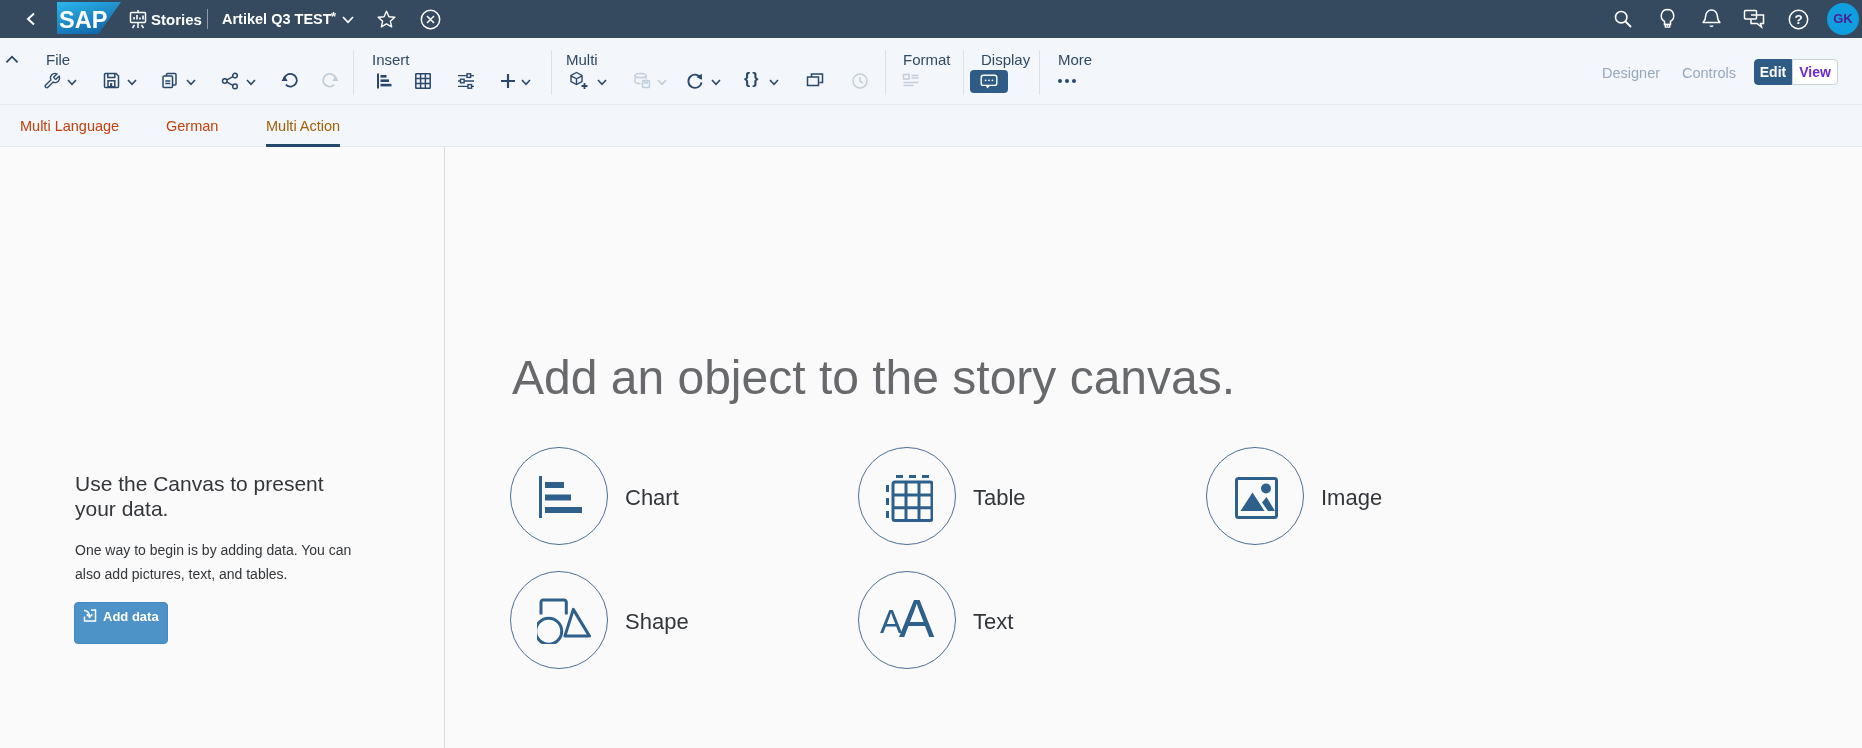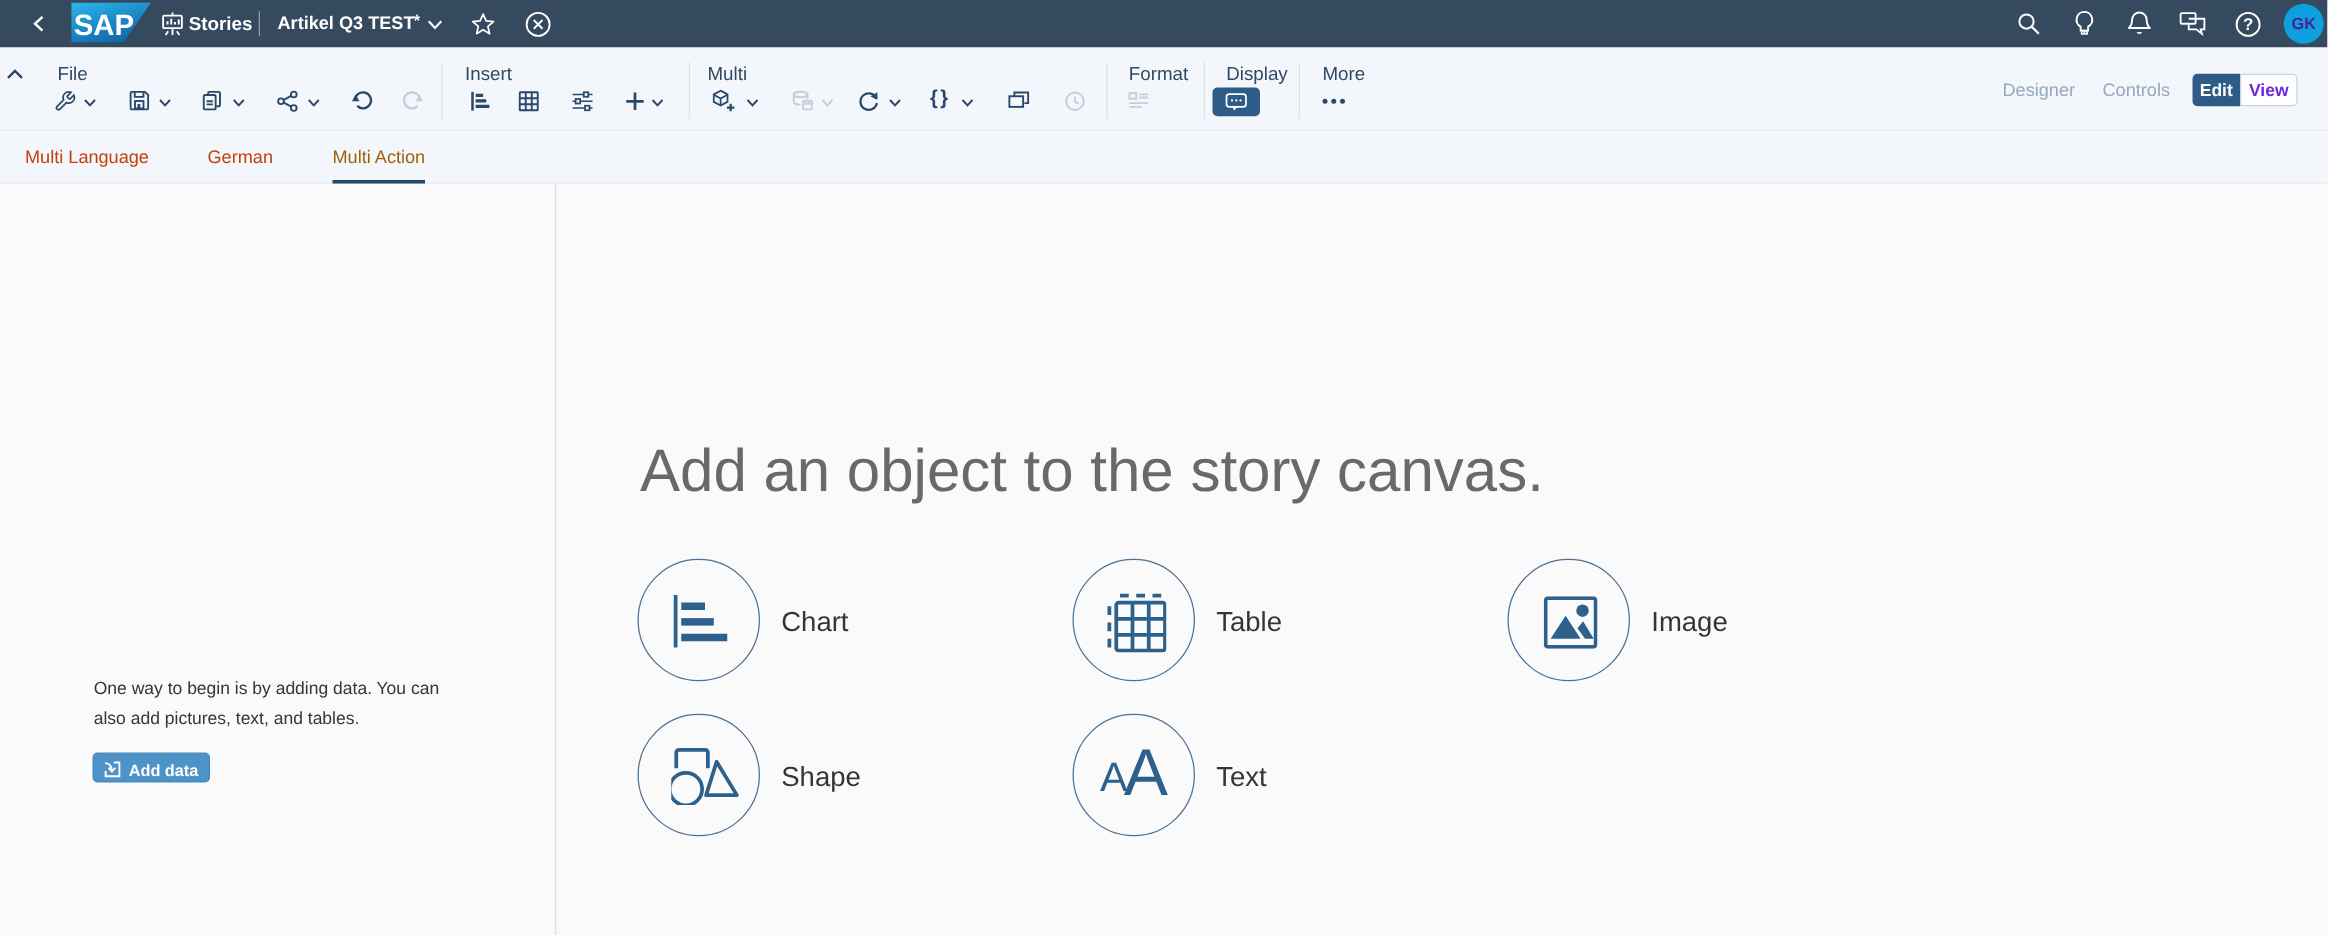--- a/index.html
+++ b/index.html
@@ -249,22 +249,23 @@
 </div>
 <div id="tabbar">
   <div class="tab" style="left:20px;">Multi Language</div>
   <div class="tab" style="left:166px;">German</div>
   <div class="tab" style="left:266px; color:#a16207;">Multi Action</div>
   <div class="abs" style="left:266px; top:39px; width:74px; height:3px; background:#234a6e;"></div>
 </div>
 <div id="content">
   <div id="vdiv"></div>
 
+  <div class="abs" style="left:75px; top:324px; font-size:21px; line-height:25.4px; color:#32363a;">Use the Canvas to present<br>your data.</div>
   <div class="abs" style="left:75px; top:392px; width:290px; font-size:14px; line-height:23.5px; color:#32363a;">One way to begin is by adding data. You can also add pictures, text, and tables.</div>
-  <div id="adddata" class="abs" style="left:74px; top:455px; width:94px; height:24px; background:#4d93c8; border:1px solid #4489bf; border-radius:4px;">
+  <div id="adddata" class="abs" style="left:74px; top:455px; width:94px; height:42px; background:#4d93c8; border:1px solid #4489bf; border-radius:4px;">
     <svg style="position:absolute; left:7px; top:4.5px;" width="16" height="16" viewBox="0 0 16 16" fill="none" stroke="#fff" stroke-width="1.5">
         <path d="M9 2 h4.5 v11 h-11 V8.5"></path>
         <path d="M2 2.5 c3.5 0 5 1.5 5.5 5.5"></path>
         <path d="M4.8 6.2 L7.6 9.3 L10.3 6.2"></path>
       </svg>
     <div class="abs" style="left:28px; top:6px; font-size:13px; font-weight:700; color:#fff;">Add data</div>
   </div>
 
   <div class="abs" style="left:512px; top:203px; font-size:48px; color:#67696c; white-space:nowrap;">Add an object to the story canvas.</div>
 

